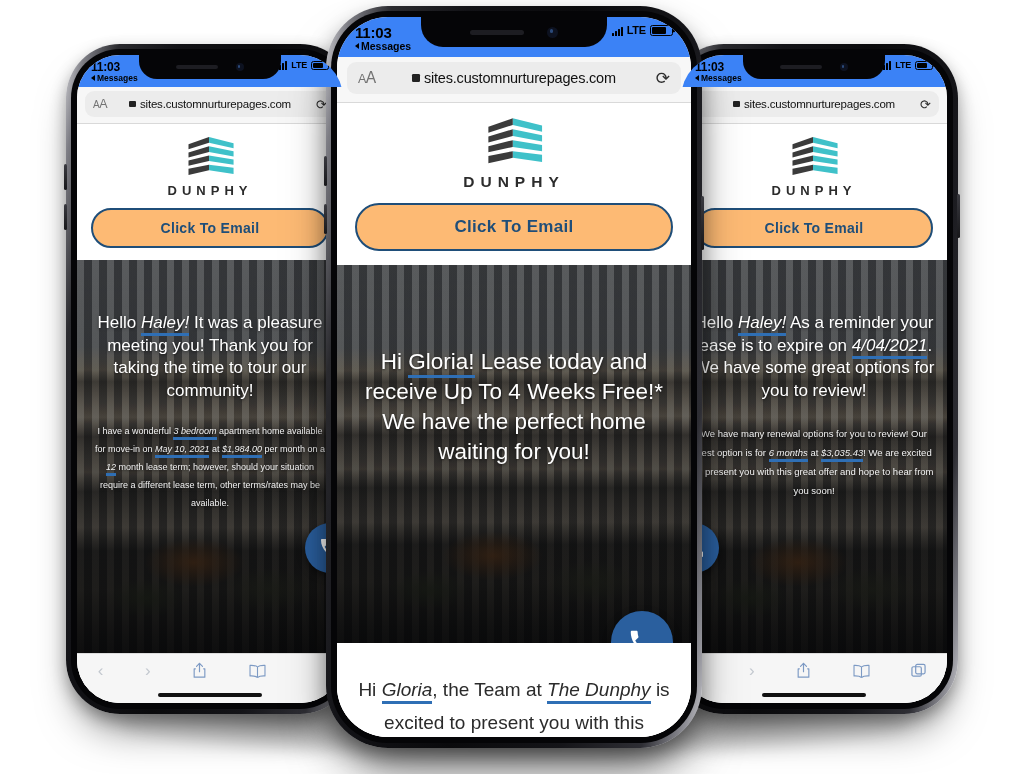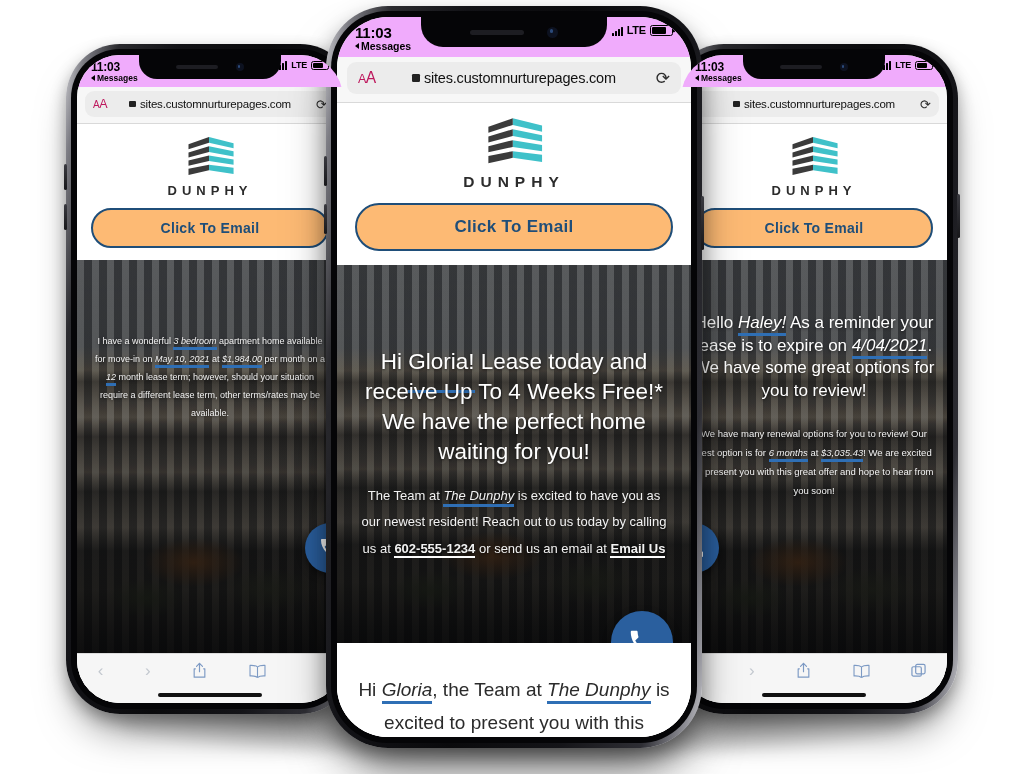--- a/index.html
+++ b/index.html
@@ -110,21 +110,21 @@
     background: #2b4a7a;
   }
 
   
   .statusbar {
     position: relative;
     z-index: 30;
     display: flex;
     align-items: flex-start;
     justify-content: space-between;
-    background: #f0abfc;
+    background: #3b82f6;
     color: #000;
     padding: 5px 14px 0 14px;
     flex: none;
   }
   .sb-left { display: flex; flex-direction: column; align-items: flex-start; }
   .sb-time { font-weight: bold; letter-spacing: -0.2px; }
   .sb-back {
     display: flex; align-items: center; gap: 2px;
     font-weight: bold; color: #000; margin-top: -1px;
   }
@@ -172,21 +172,21 @@
     background: #ececec;
     border-radius: 9px;
     display: flex;
     align-items: center;
     justify-content: space-between;
     padding: 0 8px;
     color: #111;
   }
   .aa {
     font-weight: normal;
-    color: #be185d;
+    color: #737373;
     letter-spacing: -0.5px;
     white-space: nowrap;
   }
   .aa .big { font-size: 1.25em; }
   .url-center {
     display: flex;
     align-items: center;
     gap: 4px;
     flex: 1;
     justify-content: center;
@@ -305,21 +305,21 @@
     text-shadow: 0 1px 3px rgba(0,0,0,0.65);
     line-height: 2.0;
   }
   .u {
     font-style: italic;
     border-bottom: 3px solid #2f6fb5;
     padding-bottom: 1px;
   }
   .u-plain {
     border-bottom: 3px solid #2f6fb5;
-    padding-bottom: 16px;
+    padding-bottom: 1px;
   }
   .b-u {
     font-weight: bold;
     border-bottom: 2px solid #ffffff;
     padding-bottom: 0px;
   }
 
   
   .white-card {
     background: #ffffff;
@@ -437,20 +437,21 @@
             <div class="wordmark" style="font-size:13px;letter-spacing:5px;margin-top:5px;">DUNPHY</div>
           </div>
           <div style="padding:0 14px 12px;flex:none;">
             <div class="cta" style="height:40px;font-size:14px;">Click To Email</div>
           </div>
 
           <div class="hero">
             <div class="hero-sky"></div>
             <div class="hero-photo"></div>
             <div class="hero-inner" style="padding:52px 10px 0;">
+              <div class="headline" style="font-size:17px;">Hello <span class="u">Haley!</span> It was a pleasure meeting you! Thank you for taking the time to tour our community!</div>
               <div class="body-copy" style="font-size:9px;margin-top:20px;padding:0 4px;">I have a wonderful <span class="u">3 bedroom</span> apartment home available for move-in on <span class="u">May 10, 2021</span> at <span class="u">$1,984.00</span> per month on a <span class="u">12</span> month lease term; however, should your situation require a different lease term, other terms/rates may be available.</div>
             </div>
             <div class="fab" style="width:50px;height:50px;right:-12px;bottom:80px;">
               <svg width="24" height="24" viewBox="0 0 24 24" fill="#fff" aria-hidden="true">
                 <path d="M6.6 10.8c1.4 2.8 3.8 5.1 6.6 6.6l2.2-2.2c.3-.3.7-.4 1-.2 1.2.4 2.4.6 3.6.6.6 0 1 .4 1 1V20c0 .6-.4 1-1 1C10.6 21 3 13.4 3 4c0-.6.4-1 1-1h3.5c.6 0 1 .4 1 1 0 1.3.2 2.5.6 3.6.1.4 0 .8-.2 1l-2.3 2.2z"></path>
               </svg>
             </div>
           </div>
 
           <div class="toolbar" style="height:34px;">
@@ -668,21 +669,20 @@
           </div>
           <div style="padding:0 18px 14px;flex:none;">
             <div class="cta" style="height:48px;font-size:17px;border-width:2.5px;">Click To Email</div>
           </div>
 
           <div class="hero" style="flex:none;height:378px;">
             <div class="hero-sky"></div>
             <div class="hero-photo"></div>
             <div class="hero-inner" style="padding:82px 16px 0;">
               <div class="headline" style="font-size:22.5px;">Hi <span class="u-plain">Gloria!</span>  Lease today and receive Up To 4 Weeks Free!* We have the perfect home waiting for you!</div>
-              <div class="body-copy" style="font-size:13px;margin-top:16px;line-height:2.05;padding:0 4px;">The Team at <span class="u">The Dunphy</span> is excited to have you as our newest resident! Reach out to us today by calling us at <span class="b-u">602-555-1234</span> or send us an email at <span class="b-u">Email Us</span></div>
             </div>
             <div class="fab" style="width:62px;height:62px;right:18px;bottom:-30px;">
               <svg width="30" height="30" viewBox="0 0 24 24" fill="#fff" aria-hidden="true">
                 <path d="M6.6 10.8c1.4 2.8 3.8 5.1 6.6 6.6l2.2-2.2c.3-.3.7-.4 1-.2 1.2.4 2.4.6 3.6.6.6 0 1 .4 1 1V20c0 .6-.4 1-1 1C10.6 21 3 13.4 3 4c0-.6.4-1 1-1h3.5c.6 0 1 .4 1 1 0 1.3.2 2.5.6 3.6.1.4 0 .8-.2 1l-2.3 2.2z"></path>
               </svg>
             </div>
           </div>
 
           <div class="white-card" style="padding:30px 18px 0;font-size:19px;line-height:1.75;">Hi <span class="u">Gloria</span>, the Team at <span class="u">The Dunphy</span> is excited to present you with this limited</div>
         </div>

